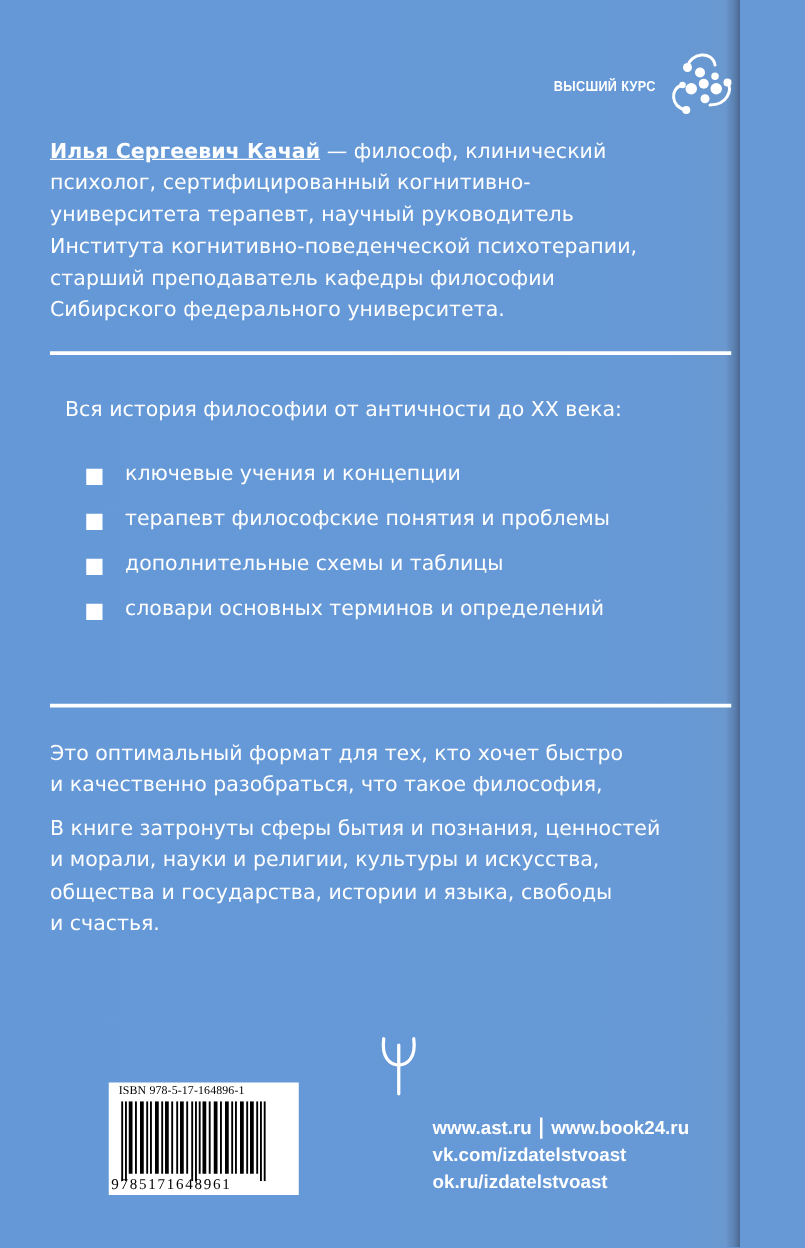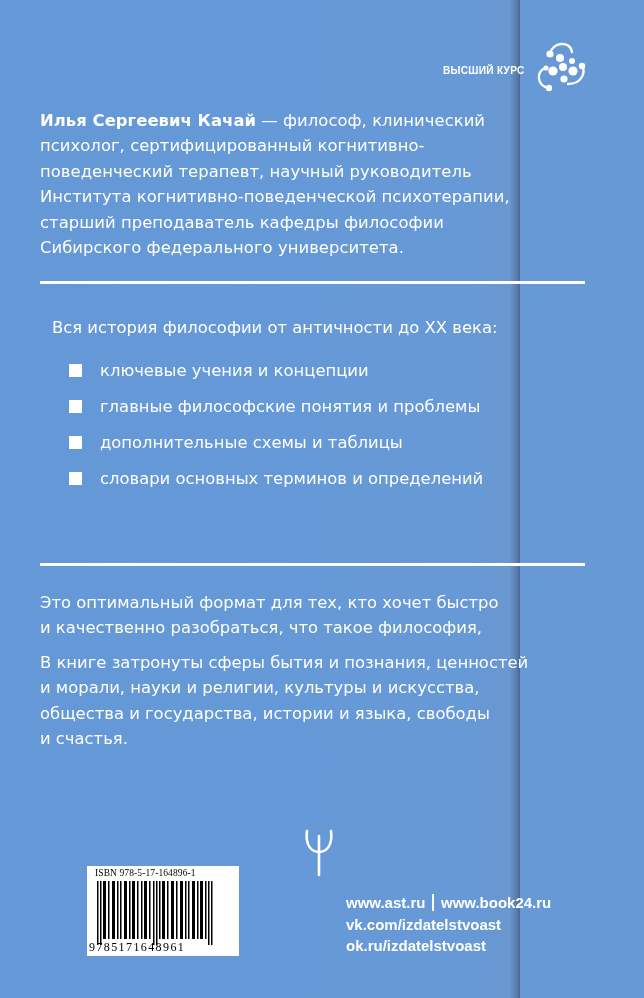--- a/index.html
+++ b/index.html
@@ -4,46 +4,46 @@
 <style>
   html, body { margin: 0; padding: 0; }
   body {
     width: 644px; height: 998px; overflow: hidden;
     background: #6699d6;
     font-family: "DejaVu Sans", sans-serif;
     color: #ffffff;
     position: relative;
   }
   .cover {
-    position: absolute; left: 0; top: 0; width: 520px; height: 998px;
+    position: absolute; left: 0; top: 0; width: 592px; height: 998px;
     background: linear-gradient(to right, #6598d7 0%, #6699d6 90%, #6a98cf 98%, #5a7fae 99.3%, #4a6890 100%);
   }
   .brand {
     position: absolute; left: 440px; top: 38px; width: 150px; height: 56px;
   }
   .brand-label {
     position: absolute; left: 3px; top: 26px;
     font-family: "Liberation Sans", sans-serif;
     font-weight: bold; font-size: 11.5px; letter-spacing: 0.3px;
     transform: scaleX(0.88); transform-origin: left center;
   }
   .brand-logo { position: absolute; left: 92px; top: 0; width: 58px; height: 58px; }
 
   .bio {
     position: absolute; left: 40px; top: 108px; width: 560px;
     font-size: 16.4px; line-height: 25.4px; letter-spacing: 0.05px;
   }
-  .bio b { font-weight: bold; }
+  .bio b { font-weight: bold; text-decoration: underline; }
 
   .divider { position: absolute; left: 40px; width: 545px; height: 3px; background: #ffffff; }
 
   .section2 { position: absolute; left: 40px; top: 303px; width: 560px; font-size: 16.4px; }
   .intro { line-height: 25px; margin: 12px; }
   .features { list-style: none; padding: 0; margin: 10px 0 0 29px; }
-  .features li { display: flex; align-items: center; height: 36px; }
+  .features li { display: flex; align-items: flex-end; height: 36px; }
   .bullet { width: 13px; height: 13px; background: #ffffff; display: inline-block; margin-right: 18px; flex: none; }
   .summary { margin: 3px 0 0 0; line-height: 25.4px; }
 
   .section3 { position: absolute; left: 40px; top: 590px; width: 570px; font-size: 16.4px; line-height: 25.4px; }
   .section3 p { margin: 0 0 9px 0; }
 
   .psi { position: absolute; left: 304px; top: 828px; width: 30px; height: 50px; }
 
   .links {
     position: absolute; left: 346px; top: 892px;
@@ -86,38 +86,38 @@
         <circle cx="17" cy="50" r="3.2"></circle>
         <circle cx="50" cy="28" r="3.2"></circle>
         <circle cx="14" cy="30" r="2.6"></circle>
       </g>
     </svg>
   </div>
 
   <div class="bio">
     <div><b>Илья Сергеевич Качай</b><span> — </span><span>философ, клинический</span></div>
     <div>психолог, сертифицированный когнитивно-</div>
-    <div>поведенческий терапевт, научный руководитель</div>
+    <div>университета терапевт, научный руководитель</div>
     <div>Института когнитивно-поведенческой психотерапии,</div>
     <div>старший преподаватель кафедры философии</div>
     <div>Сибирского федерального университета.</div>
   </div>
 
   <div class="divider" style="top:281px"></div>
 
   <div class="section2">
     <p class="intro">Вся история философии от античности до XX века:</p>
     <ul class="features">
       <li>
           <span class="bullet"></span>
           <span>ключевые учения и концепции</span>
         </li>
       <li>
           <span class="bullet"></span>
-          <span>главные философские понятия и проблемы</span>
+          <span>терапевт философские понятия и проблемы</span>
         </li>
       <li>
           <span class="bullet"></span>
           <span>дополнительные схемы и таблицы</span>
         </li>
       <li>
           <span class="bullet"></span>
           <span>словари основных терминов и определений</span>
         </li>
     </ul>

